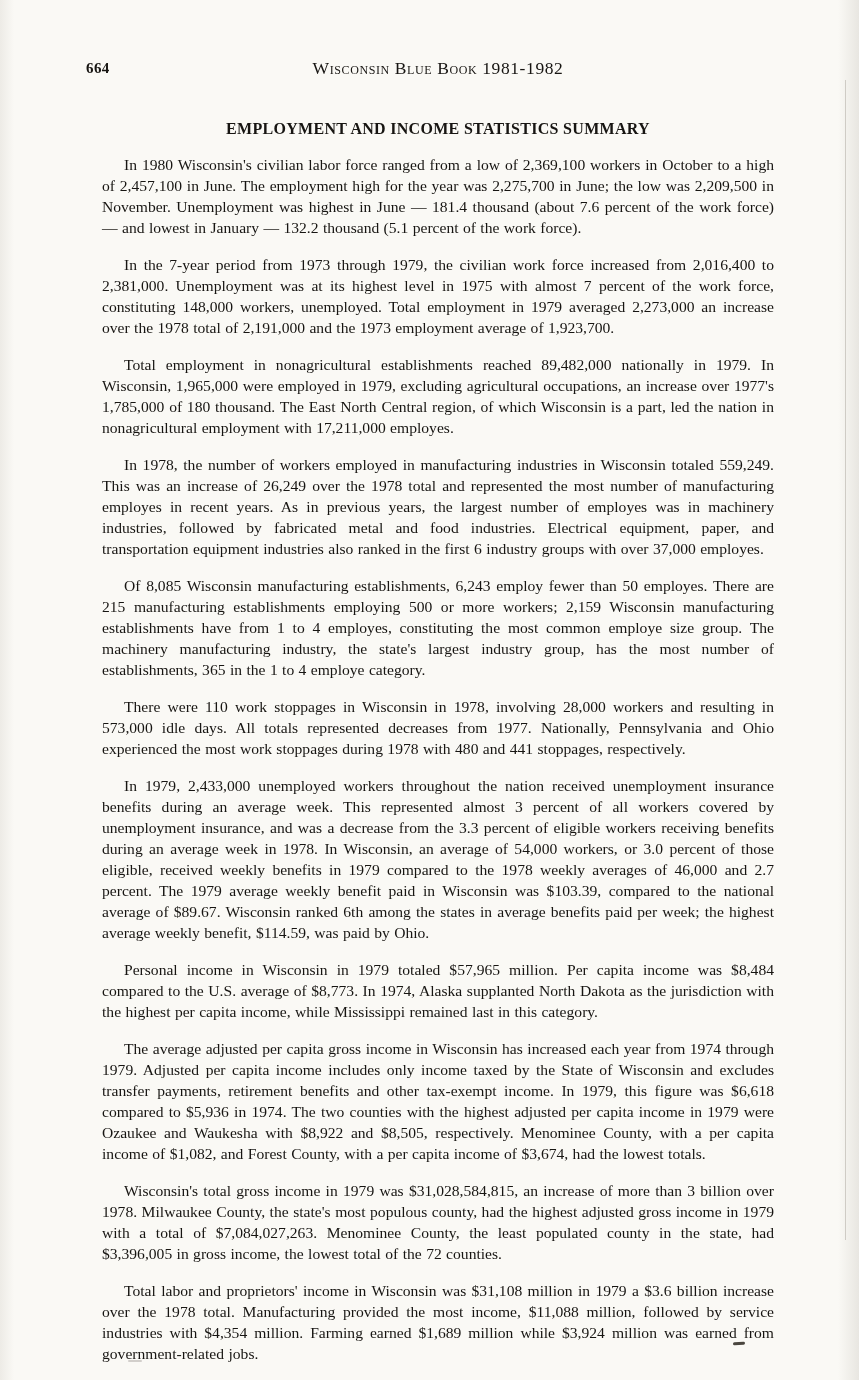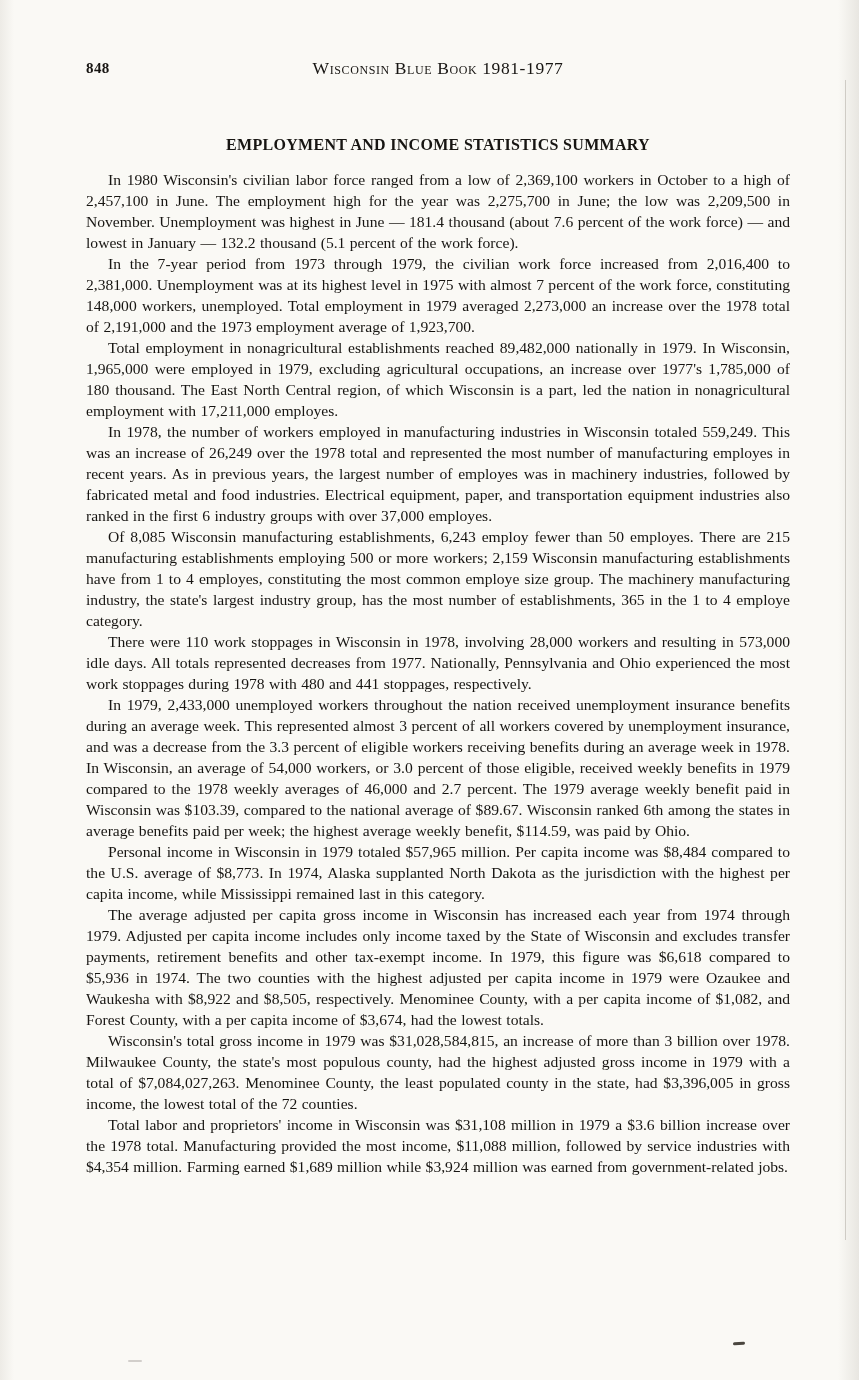--- a/index.html
+++ b/index.html
@@ -35,31 +35,31 @@
     letter-spacing: 0.4px;
   }
   .book-title {
     text-align: center;
     font-variant: small-caps;
     font-size: 17.5px;
     letter-spacing: 0.6px;
     font-weight: 500;
   }
   .article-title {
-    margin: 56px 0 0 0;
+    margin: 40px 0 0 0;
     text-align: center;
     font-size: 16px;
     font-weight: bold;
     letter-spacing: 0.3px;
   }
   .body-text {
     margin-top: 15px;
   }
   .body-text p {
-    margin: 0;
+    margin: 16px;
     font-size: 15.6px;
     line-height: 21px;
     text-align: justify;
     text-indent: 22px;
     word-spacing: 0.5px;
   }
   
   .scan-line {
     position: absolute;
     left: 845px;
@@ -89,22 +89,22 @@
   }
 </style>
 </head>
 <body>
 
 <div class="page">
 
   <div class="content">
 
     <div class="running-header">
-      <span class="page-number">848</span>
-      <div class="book-title">Wisconsin Blue Book 1981-1977</div>
+      <span class="page-number">664</span>
+      <div class="book-title">Wisconsin Blue Book 1981-1982</div>
     </div>
 
     <h1 class="article-title">EMPLOYMENT AND INCOME STATISTICS SUMMARY</h1>
 
     <div class="body-text">
       <p>In 1980 Wisconsin's civilian labor force ranged from a low of 2,369,100 workers in October to a high of 2,457,100 in June.  The employment high for the year was 2,275,700 in June; the low was 2,209,500 in November.  Unemployment was highest in June — 181.4 thousand (about 7.6 percent of the work force) — and lowest in January — 132.2 thousand (5.1 percent of the work force).</p>
       <p>In the 7-year period from 1973 through 1979, the civilian work force increased from 2,016,400 to 2,381,000.  Unemployment was at its highest level in 1975 with almost 7 percent of the work force, constituting 148,000 workers, unemployed.  Total employment in 1979 averaged 2,273,000 an increase over the 1978 total of 2,191,000 and the 1973 employment average of 1,923,700.</p>
       <p>Total employment in nonagricultural establishments reached 89,482,000 nationally in 1979. In Wisconsin, 1,965,000 were employed in 1979, excluding agricultural occupations, an increase over 1977's 1,785,000 of 180 thousand.  The East North Central region, of which Wisconsin is a part, led the nation in nonagricultural employment with 17,211,000 employes.</p>
       <p>In 1978, the number of workers employed in manufacturing industries in Wisconsin totaled 559,249.  This was an increase of 26,249 over the 1978 total and represented the most number of manufacturing employes in recent years.  As in previous years, the largest number of employes was in machinery industries, followed by fabricated metal and food industries.  Electrical equipment, paper, and transportation equipment industries also ranked in the first 6 industry groups with over 37,000 employes.</p>
       <p>Of 8,085 Wisconsin manufacturing establishments, 6,243 employ fewer than 50 employes. There are 215 manufacturing establishments employing 500 or more workers; 2,159 Wisconsin manufacturing establishments have from 1 to 4 employes, constituting the most common employe size group.  The machinery manufacturing industry, the state's largest industry group, has the most number of establishments, 365 in the 1 to 4 employe category.</p>

